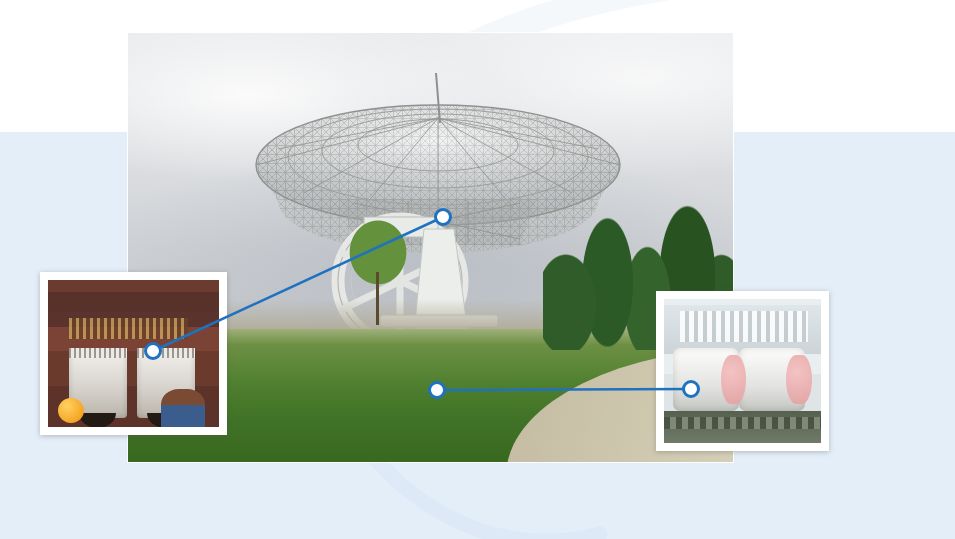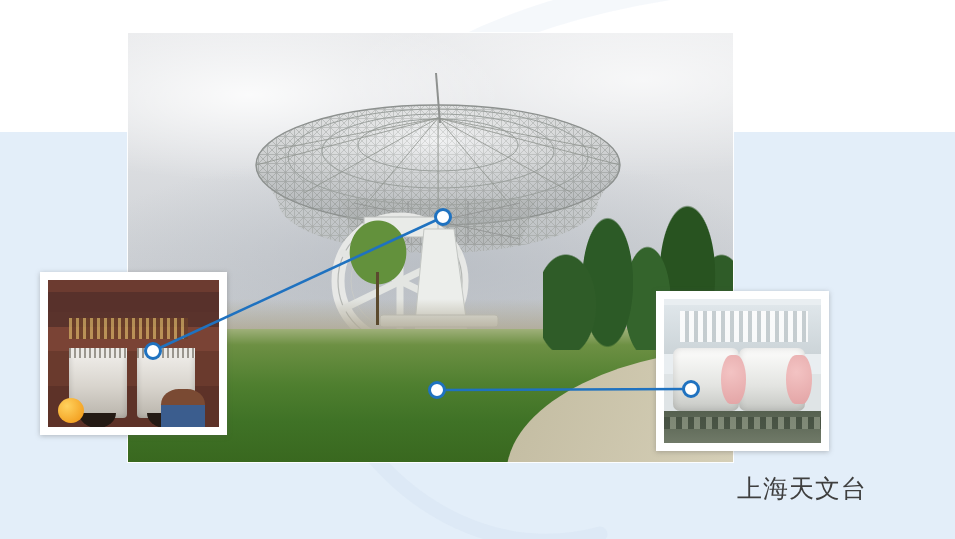--- a/index.html
+++ b/index.html
@@ -298,15 +298,14 @@
     <line id="line0" stroke="#1f72c0" stroke-width="2.6" x1="443" y1="217" x2="153" y2="351"></line>
 
     <line id="line1" stroke="#1f72c0" stroke-width="2.6" x1="437" y1="390" x2="691" y2="389"></line>
 
     <circle id="m0a" cx="443" cy="217" r="7.5" fill="#ffffff" stroke="#1f72c0" stroke-width="3"></circle>
     <circle id="m0b" cx="153" cy="351" r="7.5" fill="#ffffff" stroke="#1f72c0" stroke-width="3"></circle>
     <circle id="m1a" cx="437" cy="390" r="7.5" fill="#ffffff" stroke="#1f72c0" stroke-width="3"></circle>
     <circle id="m1b" cx="691" cy="389" r="7.5" fill="#ffffff" stroke="#1f72c0" stroke-width="3"></circle>
   </svg>
 
-  <div class="caption" style="color: rgb(63, 63, 63);">上海天文台</div>
 
 </div>
 
 </body></html>

